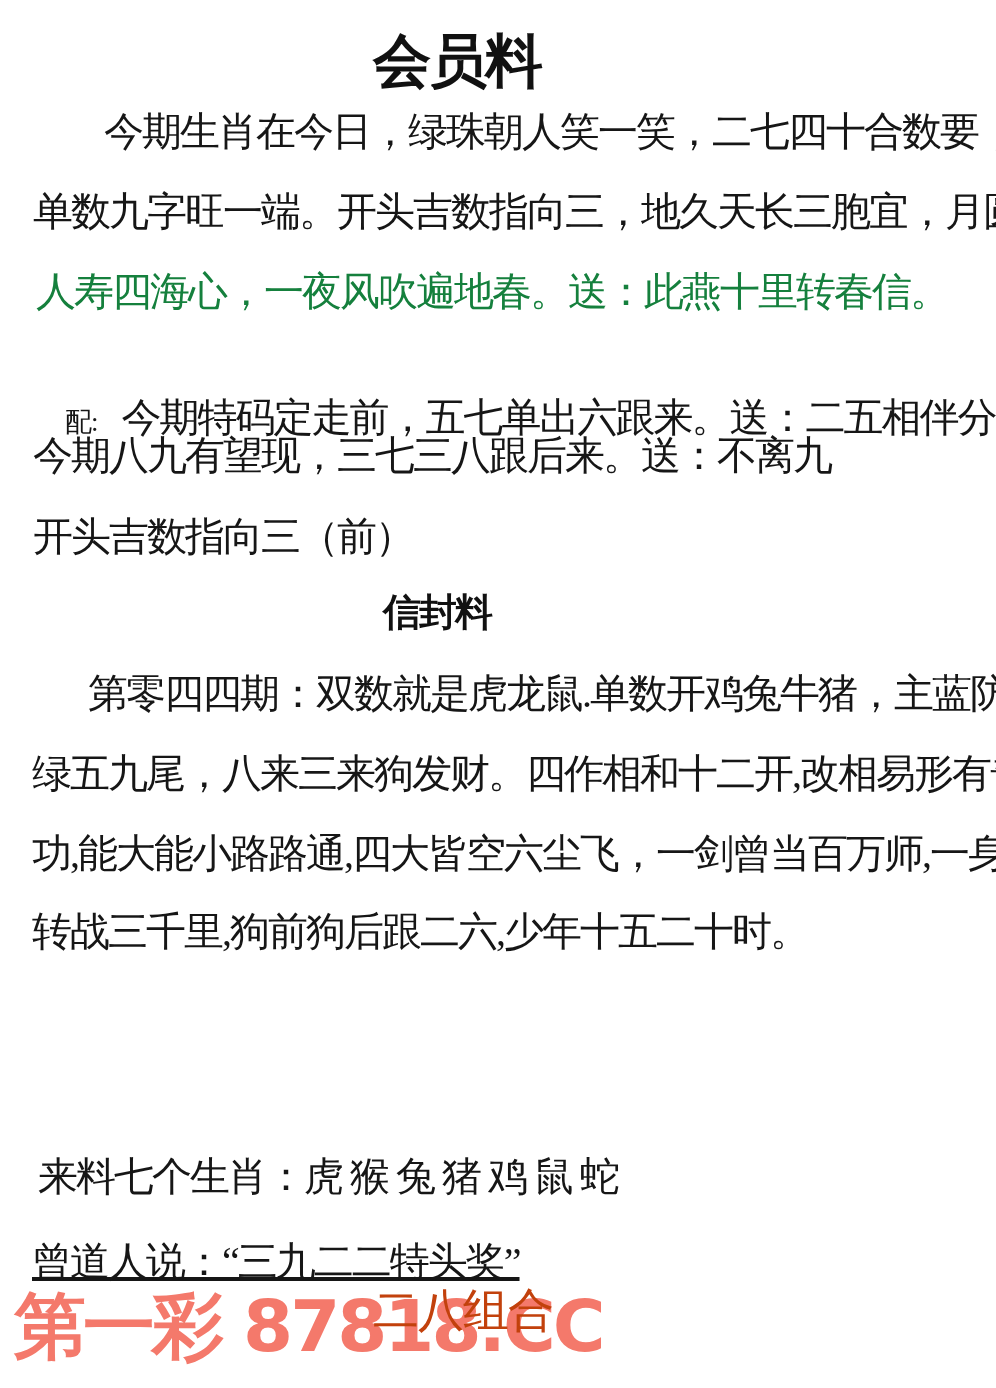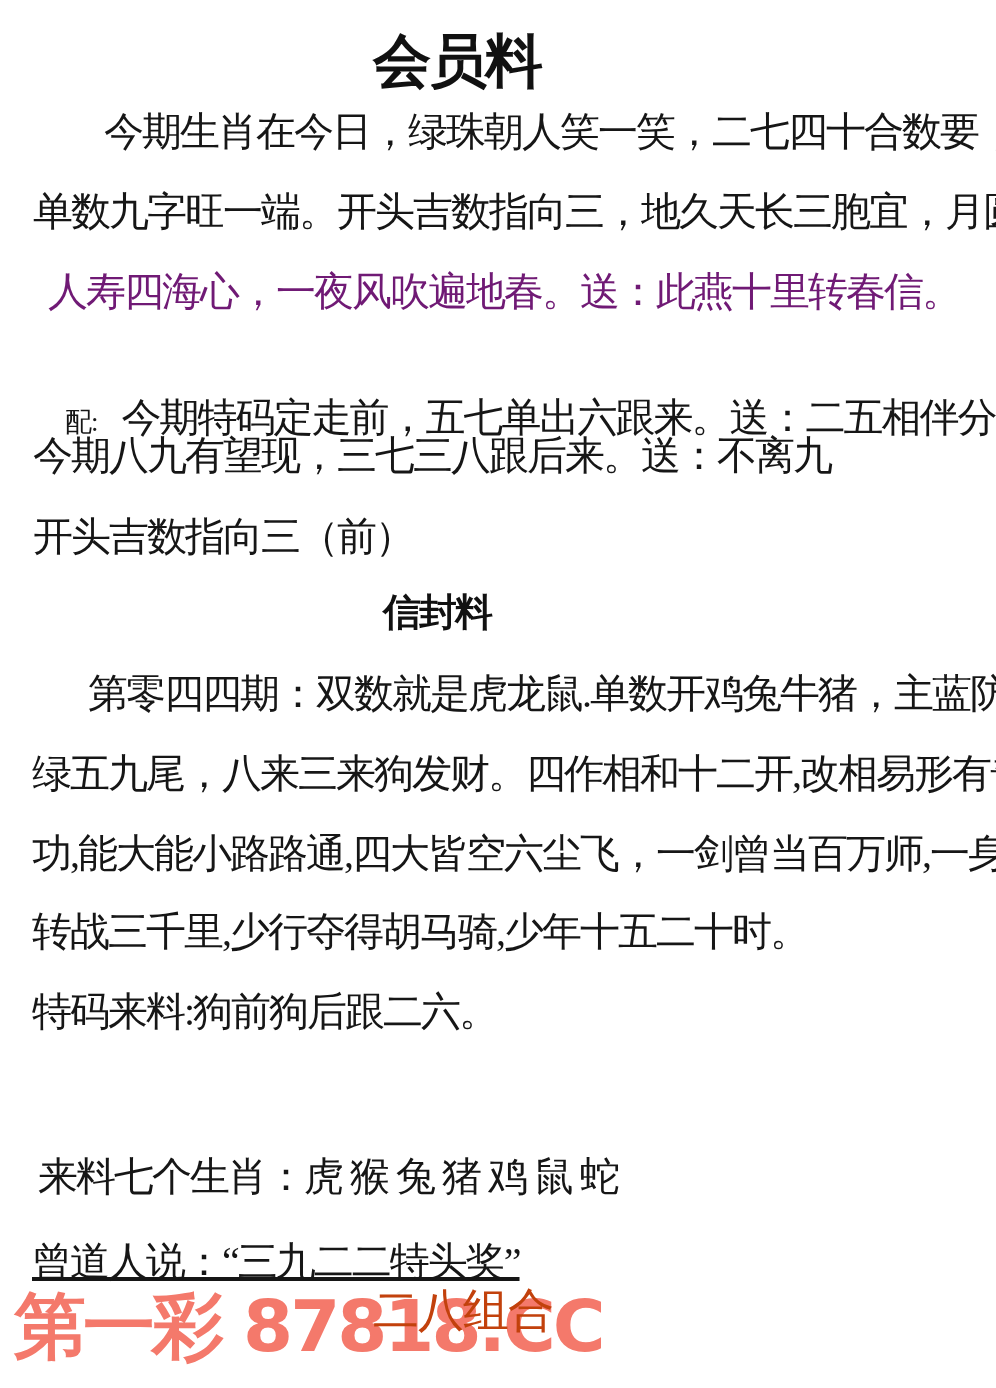--- a/index.html
+++ b/index.html
@@ -62,42 +62,41 @@
 <body>
 
 <div class="page" style="background: rgb(255, 255, 255);">
 
   <div class="doc-title" style="top:30px; left:373px;">会员料</div>
 
   <div class="line" style="top: 110px; left: 104px; color: rgb(22, 22, 22);">今期生肖在今日，绿珠朝人笑一笑，二七四十合数要，</div>
 
   <div class="line" style="top: 190px; left: 33px; color: rgb(22, 22, 22);">单数九字旺一端。开头吉数指向三，地久天长三胞宜，月圆</div>
 
-  <div class="line" style="top: 270px; left: 48px; color: #701a75;">人寿四海心，一夜风吹遍地春。送：此燕十里转春信。</div>
+  <div class="line" style="top: 270px; left: 36px; color: #15803d;">人寿四海心，一夜风吹遍地春。送：此燕十里转春信。</div>
 
   <div class="line" style="top: 352px; left: 33px; color: rgb(22, 22, 22);">
     <span class="pei-label">配:</span><span class="pei-main">今期特码定走前，五七单出六跟来。送：二五相伴分。</span>
   </div>
 
   <div class="line" style="top: 434px; left: 33px; color: rgb(22, 22, 22);">今期八九有望现，三七三八跟后来。送：不离九</div>
 
   <div class="line" style="top: 515px; left: 33px; color: rgb(22, 22, 22);">开头吉数指向三（前）</div>
 
 
   <div class="doc-title" style="top:592px; left:383px; font-size:38px;">信封料</div>
 
   <div class="line" style="top: 672px; left: 88px; color: rgb(22, 22, 22);">第零四四期：双数就是虎龙鼠.单数开鸡兔牛猪，主蓝防</div>
 
   <div class="line" style="top: 752px; left: 32px; color: rgb(22, 22, 22);">绿五九尾，八来三来狗发财。四作相和十二开,改相易形有奇</div>
 
   <div class="line" style="top: 832px; left: 32px; color: rgb(22, 22, 22);">功,能大能小路路通,四大皆空六尘飞，一剑曾当百万师,一身</div>
 
-  <div class="line" style="top: 910px; left: 32px; color: rgb(22, 22, 22);">转战三千里,少行夺得胡马骑,少年十五二十时。</div>
+  <div class="line" style="top: 910px; left: 32px; color: rgb(22, 22, 22);">转战三千里,狗前狗后跟二六,少年十五二十时。</div>
 
-  <div class="line" style="top: 990px; left: 32px; color: rgb(22, 22, 22);">特码来料:狗前狗后跟二六。</div>
 
 
   <div class="line" style="top: 1155px; left: 32px; color: rgb(22, 22, 22); margin-left: 6px;">来料七个生肖：虎 猴 兔 猪 鸡 鼠 蛇</div>
 
   <div class="line" style="top: 1240px; left: 32px; color: rgb(22, 22, 22); text-decoration: underline;">曾道人说：“三九二二特头奖”</div>
 
   <div class="combo-text" style="top: 1280px; left: 373px; color: #c2410c;">二八组合</div>
 
   <div class="watermark" style="top: 1290px; left: 14px; color: rgb(244, 121, 107);">第一彩 87818.CC</div>
 

